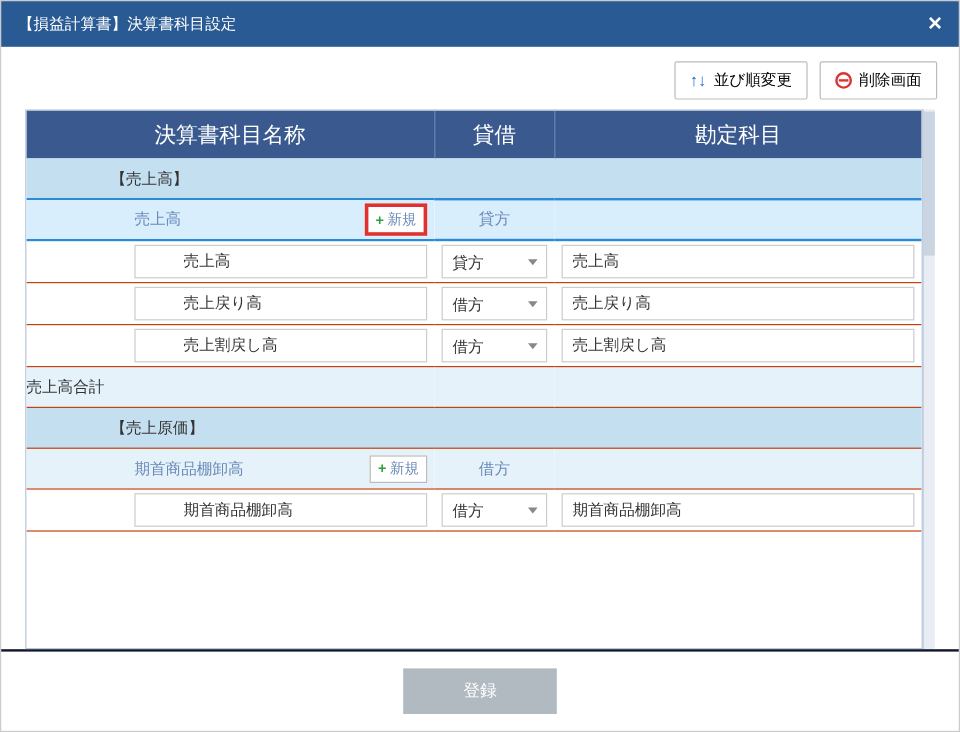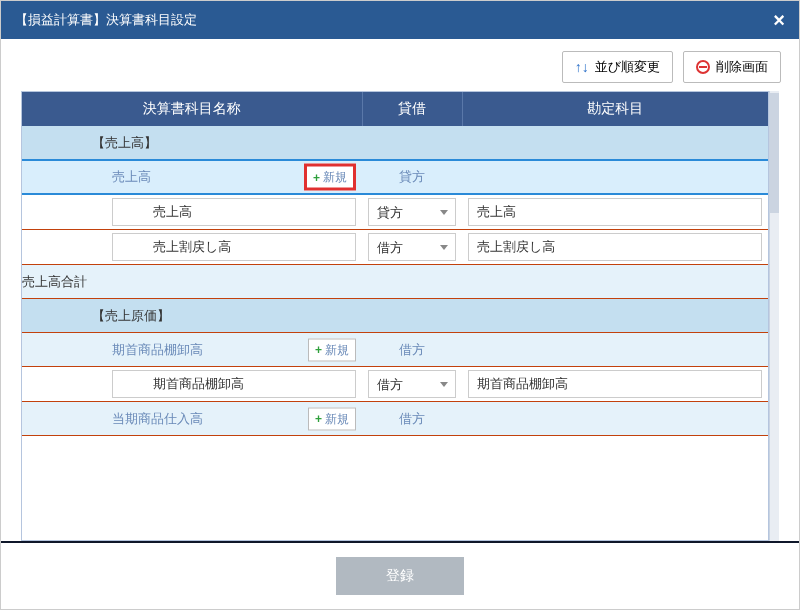--- a/index.html
+++ b/index.html
@@ -97,21 +97,21 @@
     border-collapse: collapse;
     table-layout: fixed;
   }
   thead th {
     background: #3a5a8f;
     color: #fff;
     font-weight: normal;
     padding: 8px 6px;
     border-right: 1px solid #5a78a9;
     text-align: center;
-    font-size: 14px;
+    font-size: 18px;
   }
   thead th:last-child { border-right: none; margin-left: 20px; }
   .col-name { width: 340px; }
   .col-dc { width: 100px; }
   .col-acct { width: auto; }
   tbody td {
     border-bottom: 1px solid #c2410c;
     height: 34px;
     vertical-align: middle;
     padding: 0;
@@ -270,20 +270,27 @@
               <td></td>
             </tr>
             <tr class="child">
               <td><input class="input-name" value="売上高" style=""></td>
               <td>
                 <div class="select-wrap"><select class="select-dc"><option>貸方</option></select></div>
               </td>
               <td><input class="input-acct" value="売上高" style=""></td>
             </tr>
             <tr class="child">
+              <td><input class="input-name" value="売上戻り高" style=""></td>
+              <td>
+                <div class="select-wrap"><select class="select-dc"><option>借方</option></select></div>
+              </td>
+              <td><input class="input-acct" value="売上戻り高" style=""></td>
+            </tr>
+            <tr class="child">
               <td><input class="input-name" value="売上割戻し高" style=""></td>
               <td>
                 <div class="select-wrap"><select class="select-dc"><option>借方</option></select></div>
               </td>
               <td><input class="input-acct" value="売上割戻し高" style=""></td>
             </tr>
             <tr class="subtotal">
               <td>売上高合計</td>
               <td></td>
               <td></td>
@@ -299,28 +306,20 @@
               <td>借方</td>
               <td></td>
             </tr>
             <tr class="child">
               <td><input class="input-name" value="期首商品棚卸高" style=""></td>
               <td>
                 <div class="select-wrap"><select class="select-dc"><option>借方</option></select></div>
               </td>
               <td><input class="input-acct" value="期首商品棚卸高" style=""></td>
             </tr>
-            <tr class="parent">
-              <td style="position: relative;"><span>当期商品仕入高</span><span class="new-badge">
-                  <span class="plus">+</span>
-                  <span>新規</span>
-                </span></td>
-              <td>借方</td>
-              <td></td>
-            </tr>
           </tbody>
       </table>
     </div>
     <div class="scrollbar-track">
       <div class="scrollbar-thumb"></div>
     </div>
   </div>
 
   <div class="footer">
     <button class="btn-submit">登録</button>

